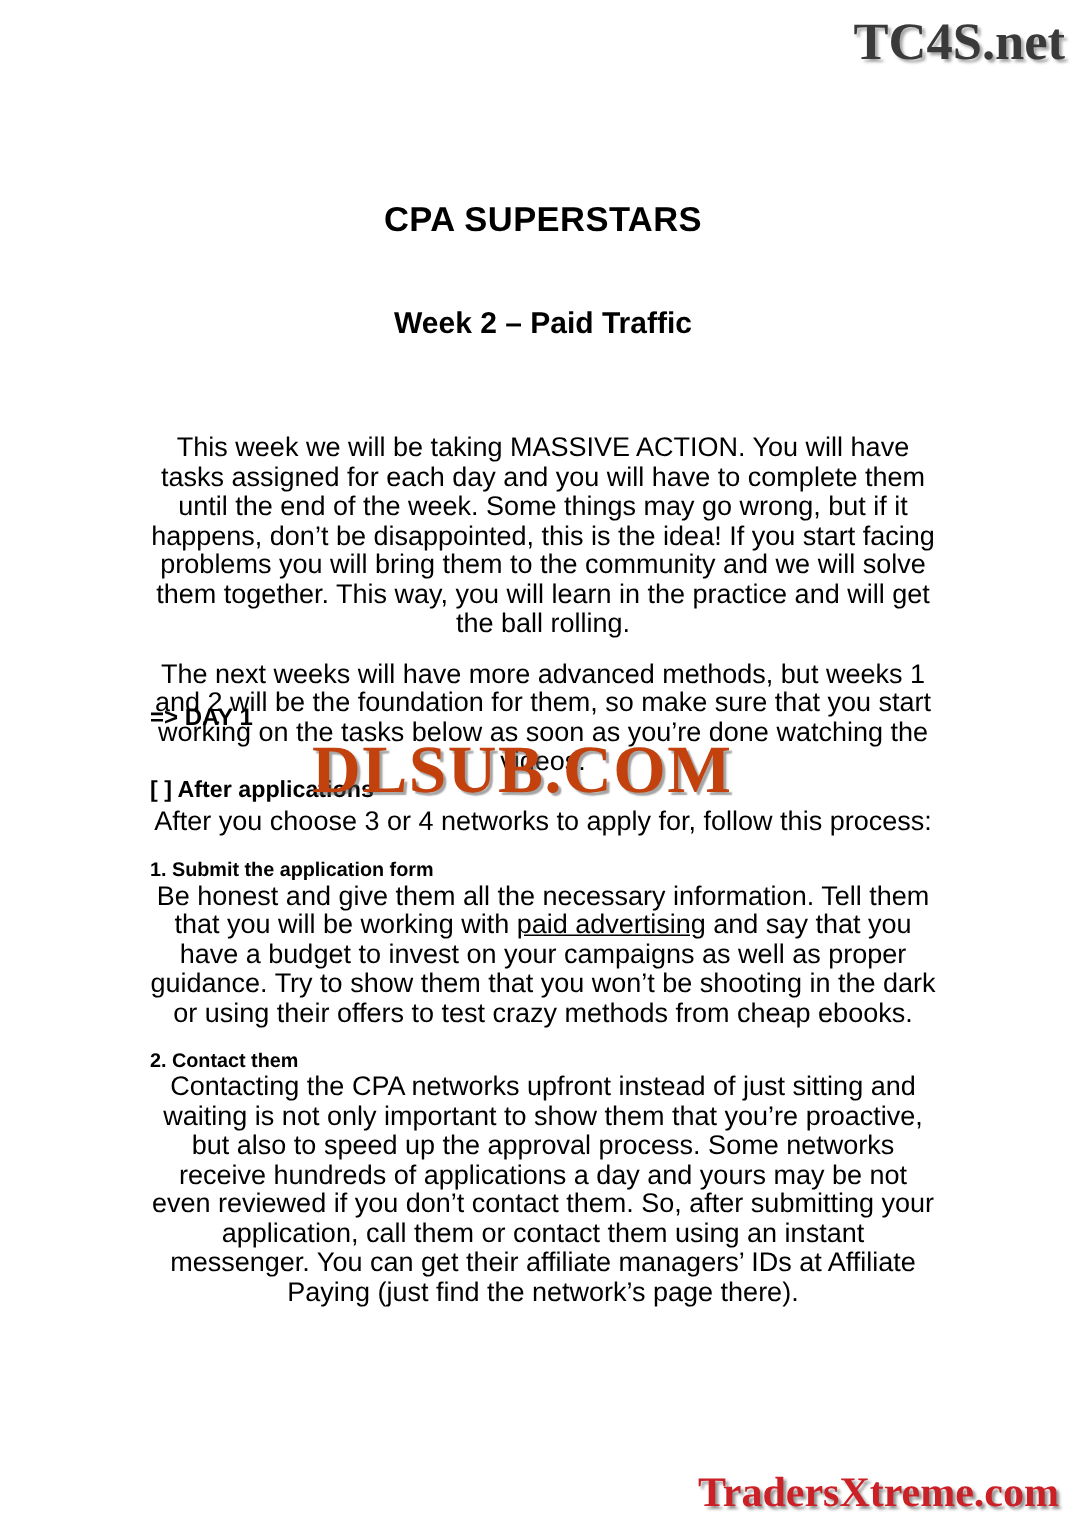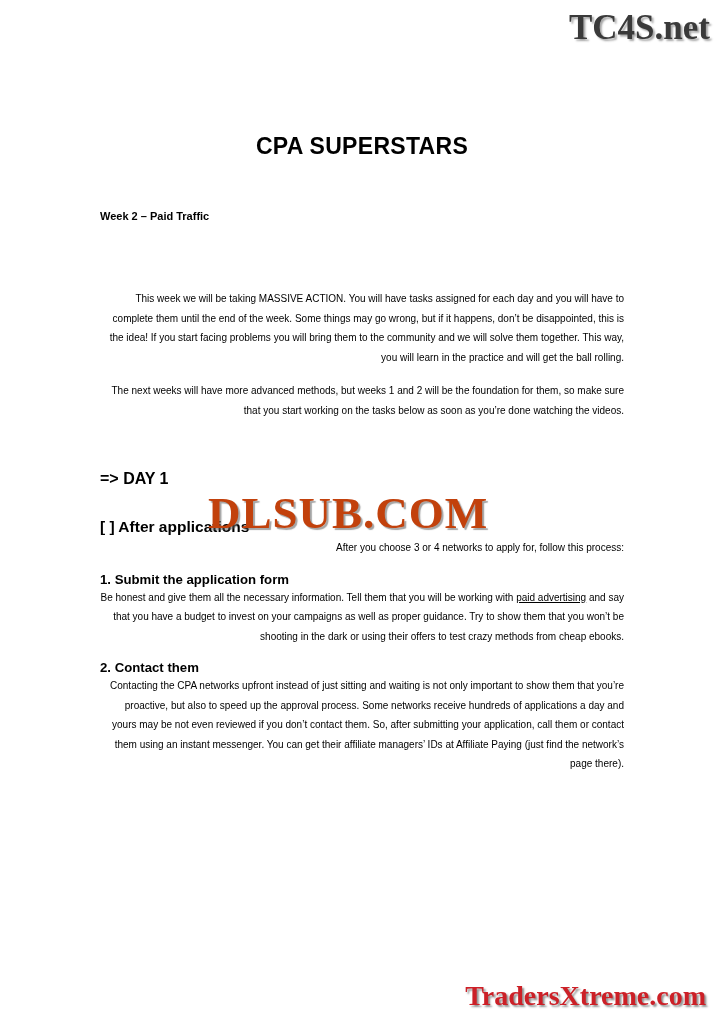--- a/index.html
+++ b/index.html
@@ -77,29 +77,30 @@
     top: 133px;
     left: 0;
     width: 524px;
   }
 
   .subtitle {
     position: absolute;
     top: 202px;
     left: 0;
     width: 524px;
-    font-size: 11px;
+    text-align: center;
+    font-size: 20px;
     font-weight: bold;
     line-height: 29px;
   }
 
   .para {
-    font-size: 10px;
+    font-size: 18px;
     line-height: 19.5px;
-    text-align: right;
+    text-align: center;
   }
 
   p.block {
     margin: 0 0 14px 0;
   }
 
   .intro-wrap {
     position: absolute;
     top: 289px;
     left: 0;

